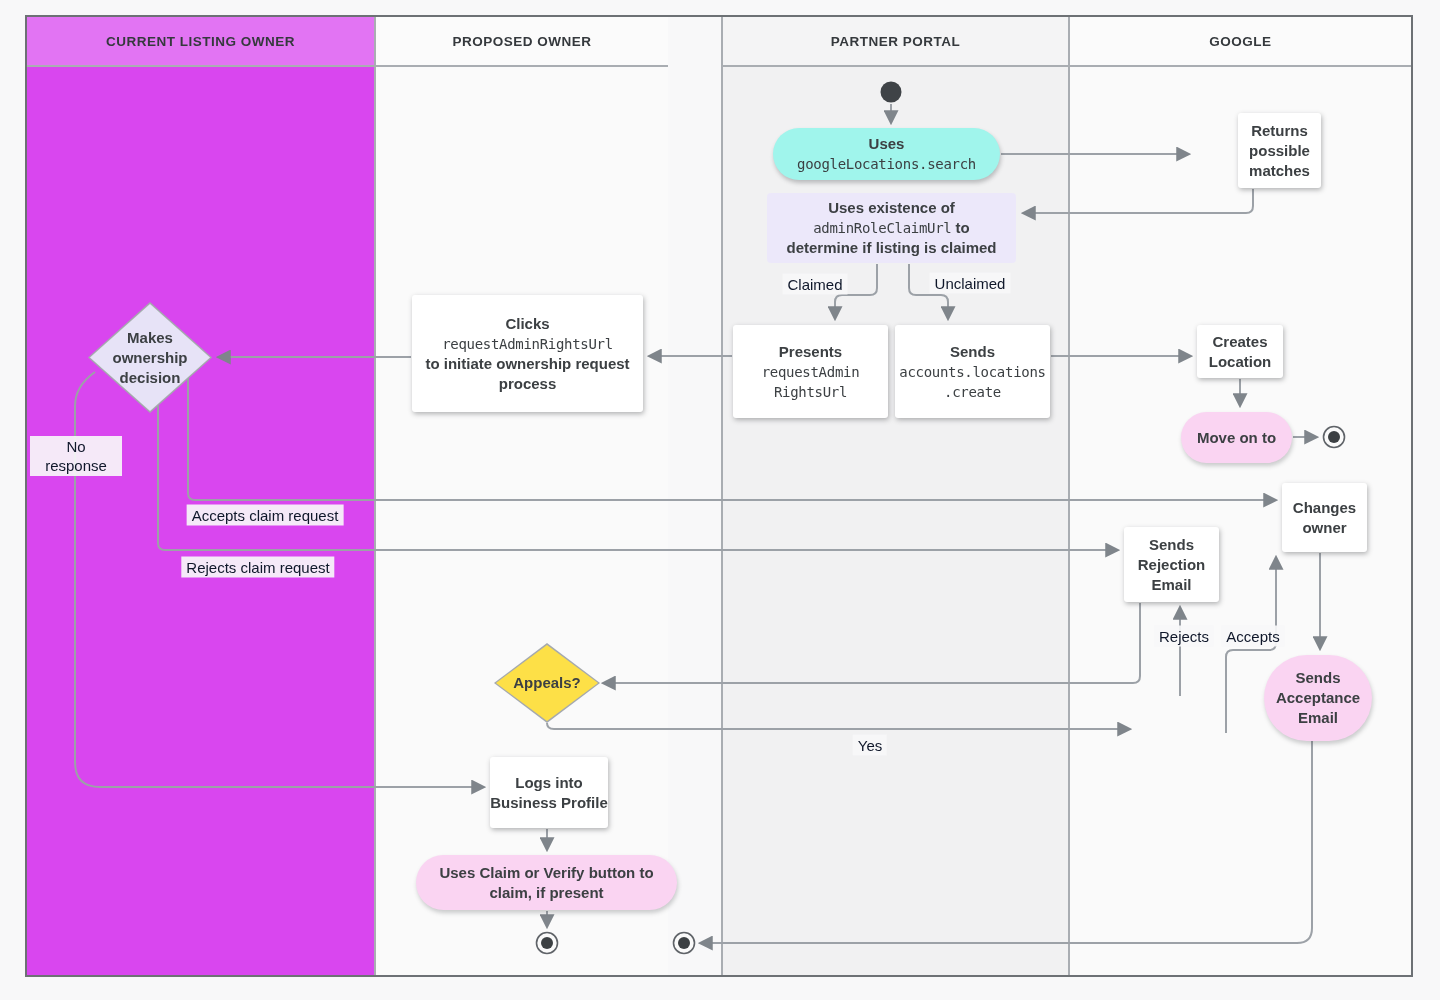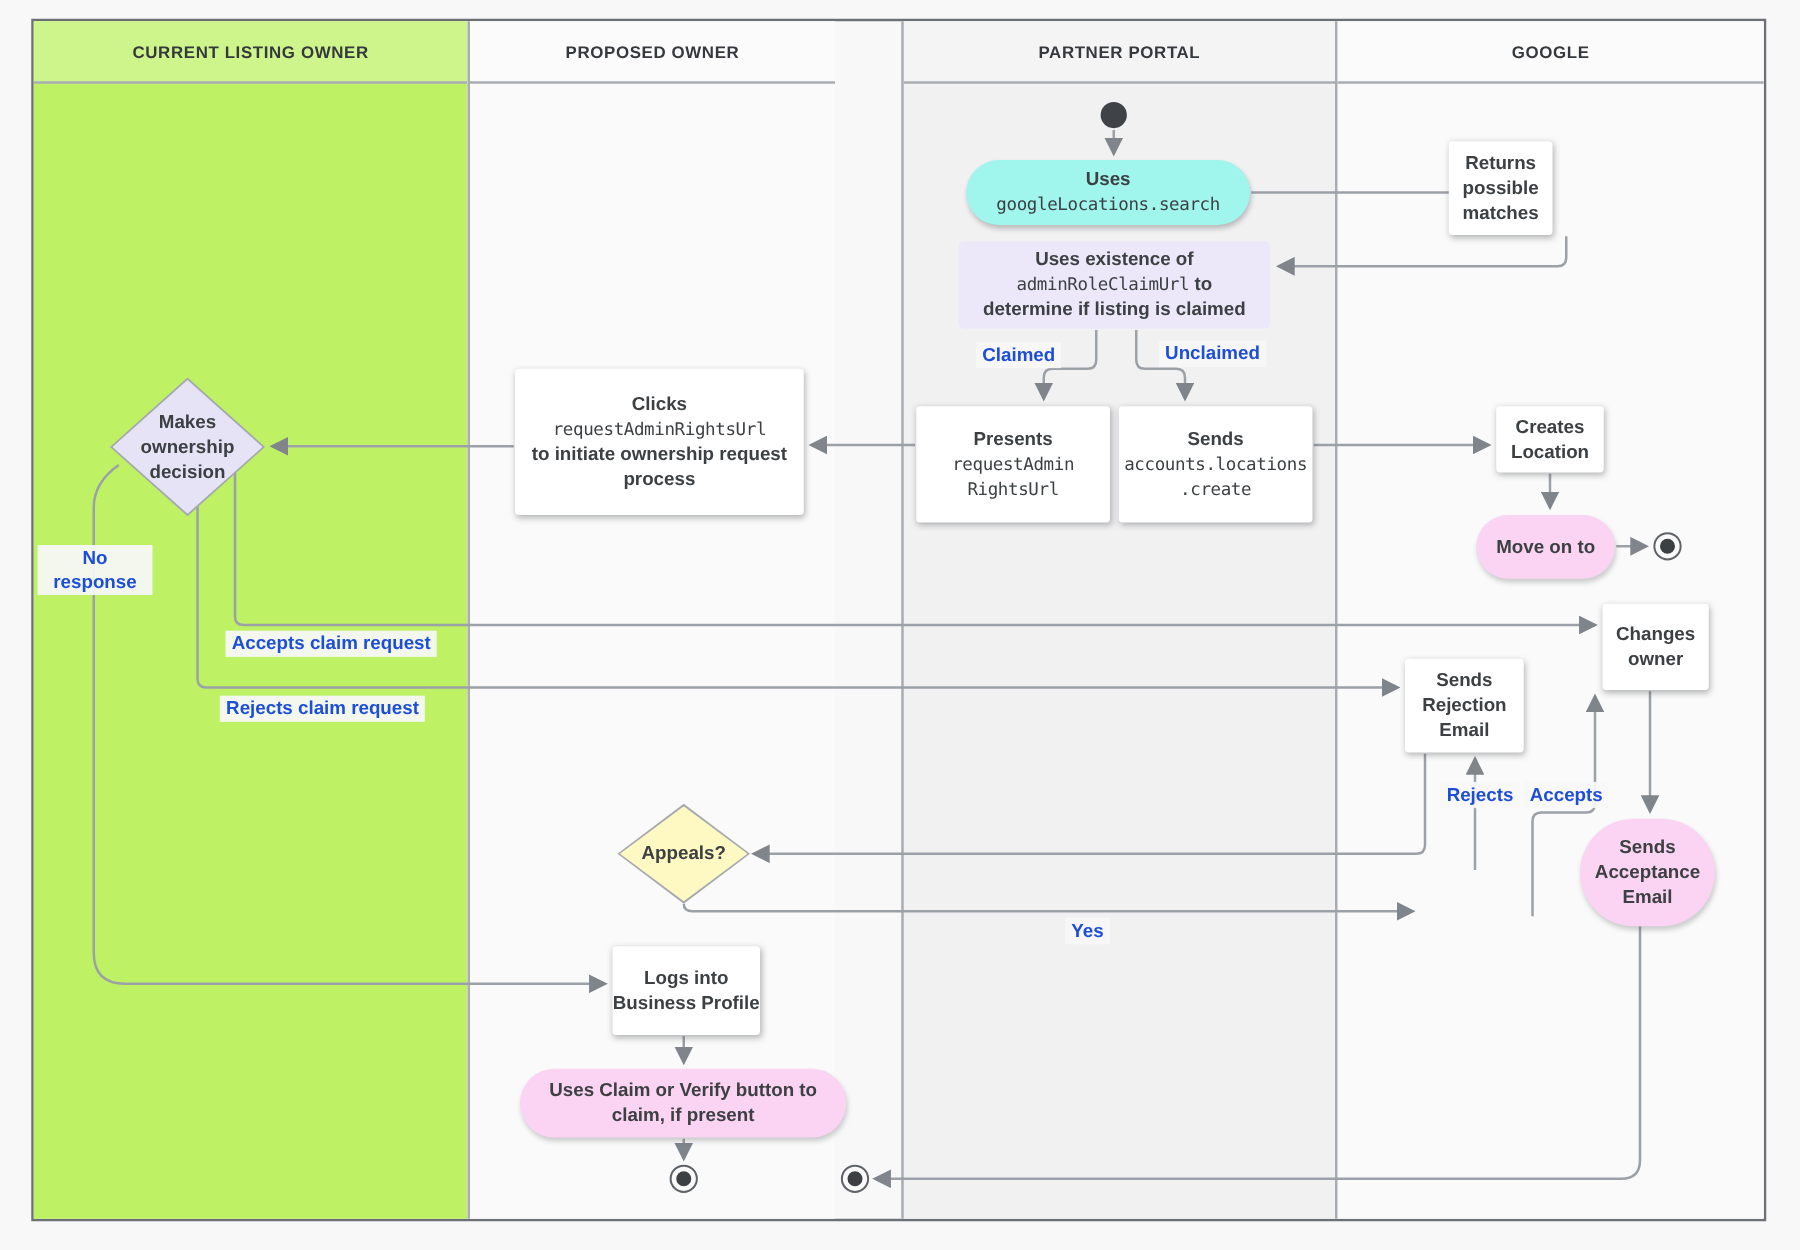--- a/index.html
+++ b/index.html
@@ -6,21 +6,21 @@
   .canvas {
     position:relative; width:1440px; height:1000px; overflow:hidden;
     background:#f8f8f9; color:#3c4043;
     font-family:"Liberation Sans", sans-serif;
   }
   
   .frame { position:absolute; left:25px; top:15px; width:1388px; height:962px;
            border:2px solid #6d7175; box-sizing:border-box; }
   .lane { position:absolute; top:0; bottom:0; box-sizing:border-box; }
   .lane + .lane { border-left:2px solid #a9adb2; }
-  .lane-1 { left:0px;    width:347px; background:#bef264; }
+  .lane-1 { left:0px;    width:347px; background:#d946ef; }
   .lane-2 { left:347px;  width:294px; background:#fafafa; }
   .lane-3 { left:694px;  width:347px; background:#f1f1f2; }
   .lane-4 { left:1041px; width:343px; background:#fafafa; }
   .lane-title {
     height:50px; border-bottom:2px solid #a9adb2; box-sizing:border-box;
     display:flex; align-items:center; justify-content:center;
     font-weight:bold; font-size:13.5px; letter-spacing:.5px; color:#35393d;
     background:rgba(255,255,255,.25);
   }
   
@@ -33,26 +33,26 @@
   .pill-cyan { background:#a0f5ec; border-radius:26px; box-shadow:1px 3px 4px rgba(60,64,67,.3); }
   .pill-pink { background:#fad4f2; box-shadow:1px 3px 4px rgba(60,64,67,.25); }
   .note-lav  { background:#ece8fa; border-radius:4px; }
   .mono { font-family:"DejaVu Sans Mono", monospace; font-weight:normal; font-size:14px;
           letter-spacing:-0.3px; white-space:nowrap; }
   .d-outer { position:absolute; clip-path:polygon(50% 0,100% 50%,50% 100%,0 50%);
              background:#a5a9ae; filter:drop-shadow(1px 2px 2px rgba(60,64,67,.35)); }
   .d-inner { position:absolute; inset:2px; clip-path:polygon(50% 0,100% 50%,50% 100%,0 50%);
              display:flex; align-items:center; justify-content:center; text-align:center;
              font-weight:bold; font-size:15px; line-height:20px; color:#3c4043; }
-  .d-white .d-inner { background:#fef9c3; }
+  .d-white .d-inner { background:#fde047; }
   .d-lav   .d-inner { background:#e7e3f7; }
   
   .elabel { position:absolute; transform:translate(-50%,-50%);
             background:rgba(247,247,248,.92); padding:1px 5px;
-            font-weight:bold; font-size:15px; line-height:19px; color:#1d4ed8;
+            font-weight:normal; font-size:15px; line-height:19px; color:#0f172a;
             white-space:nowrap; }
   .elabel.wrap { white-space:normal; width:82px; text-align:center; }
 </style>
 </head>
 <body>
 
 <div class="canvas">
 
   <div class="frame">
     <div class="lane lane-1">
@@ -113,21 +113,21 @@
       <circle cx="684" cy="943" r="10.5" fill="#fafafa" stroke="#5f6368" stroke-width="1.6"></circle>
       <circle cx="684" cy="943" r="6" fill="#3c4043"></circle>
     </g>
   </svg>
 
   <div class="node pill-cyan" style="left:773px; top:128px; width:227px; height:52px;">
     <div>Uses</div>
     <div class="mono">googleLocations.search</div>
   </div>
 
-  <div class="node box" style="left:1159px; top:113px; width:83px; height:75px; padding:2px;">
+  <div class="node box" style="left:1238px; top:113px; width:83px; height:75px; padding:2px;">
     <div>Returns possible matches</div>
   </div>
 
   <div class="node note-lav" style="left:767px; top:193px; width:249px; height:70px;">
     <div>
       <span>Uses existence of</span>
     </div>
     <div>
       <span class="mono">adminRoleClaimUrl</span>
       <span> </span>

